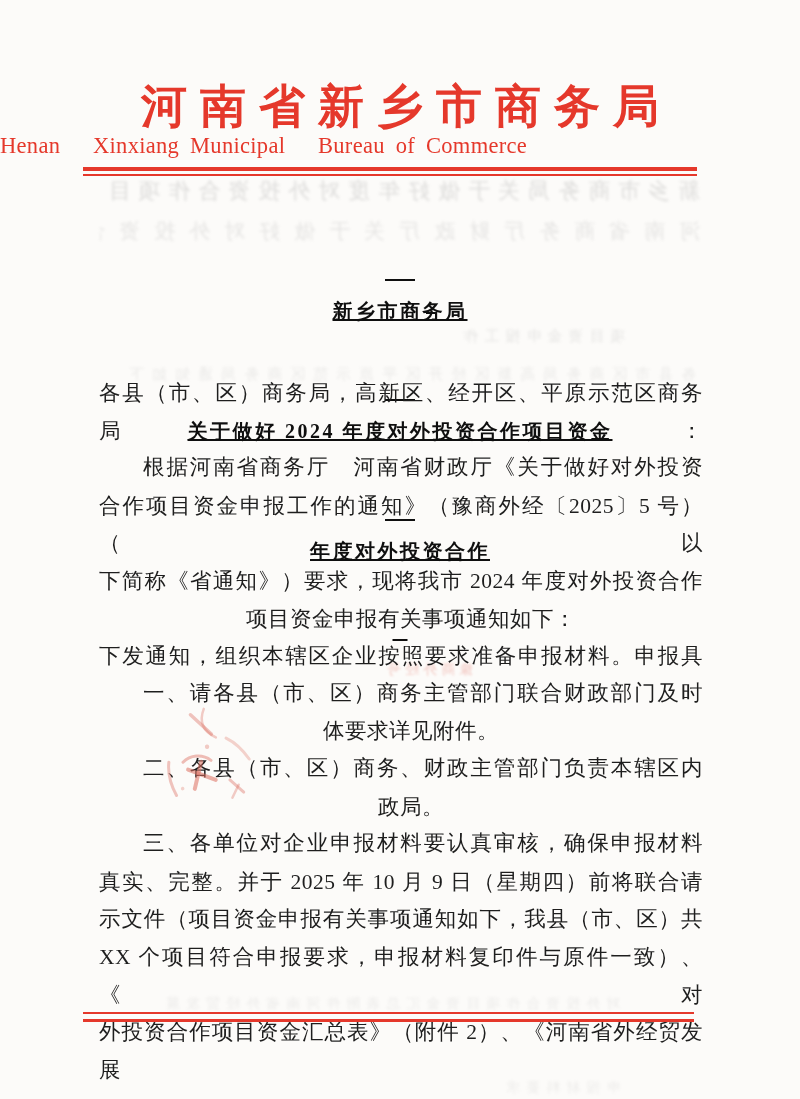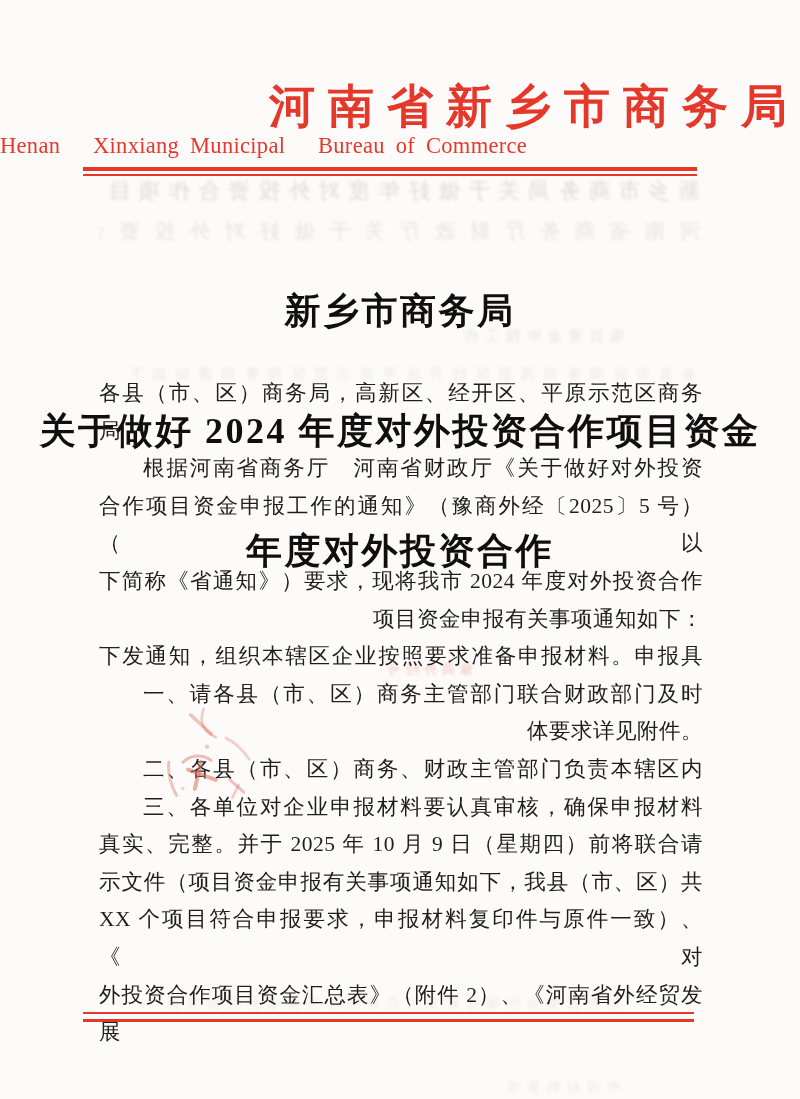--- a/index.html
+++ b/index.html
@@ -7,52 +7,52 @@
     width:800px;height:1099px;
     background:var(--paper,#fcfbf9);
     font-family:"Liberation Serif","DejaVu Serif",serif;
     position:relative;overflow:hidden;
   }
   .page{position:absolute;inset:0;}
 
   
   .letterhead-cn{
     position:absolute;top:82px;left:0;width:100%;
-    text-align:right;font-size:46px;line-height:1.1;
+    text-align:center;font-size:46px;line-height:1.1;
     font-weight:bold;color:var(--red,#e5382b);
     letter-spacing:13px;text-indent:13px;white-space:nowrap;
   }
   .letterhead-en{
     position:absolute;top:134px;left:0;width:100%;
     text-align:left;font-size:22.5px;line-height:1.1;
     color:var(--red,#e5382b);white-space:pre;word-spacing:5px;letter-spacing:.3px;
   }
   .rule{position:absolute;left:83px;width:614px;background:var(--red,#e5382b);}
   .rule-top-thick{top:167px;height:4px;}
   .rule-top-thin{top:173.5px;height:2px;}
   .rule-bottom-thin{top:1012px;height:2px;width:611px;}
   .rule-bottom-thick{top:1018.5px;height:3.5px;width:611px;}
 
   
   .doc-title{
     position:absolute;top:211px;left:0;width:100%;
-    text-align:center;font-size:36px;line-height:40px;
+    text-align:center;font-size:20px;line-height:40px;
     font-weight:bold;color:var(--title-ink,#0f0f0f);
-    letter-spacing:2.5px;white-space:pre;
+    letter-spacing:2.5px;white-space:pre;text-decoration:underline;
   }
 
   
   .body-text{
     position:absolute;top:375px;left:99px;width:604px;
     font-size:21.5px;line-height:37.6px;color:var(--ink,#1e1e1e);
     letter-spacing:.5px;
   }
   .body-text .jl{text-align:justify;text-align-last:justify;}
-  .body-text .ll{text-align:right;margin-left:20px;}
-  .body-text .ind{text-indent:44px;}
+  .body-text .ll{text-align:center;margin-left:20px;}
+  .body-text .ind{text-indent:44px;font-family:Liberation Mono, monospace;}
 
   
   .ghost{
     position:absolute;white-space:nowrap;overflow:hidden;
     color:#8a8a8a;transform:scaleX(-1);filter:blur(1.8px);
     pointer-events:none;line-height:1.2;
   }
   .g1{top:178px;left:100px;width:600px;font-size:22px;letter-spacing:8px;opacity:.28;}
   .g2{top:219px;left:100px;width:600px;font-size:21px;letter-spacing:14px;opacity:.20;}
   .g3{top:327px;left:395px;width:230px;font-size:15px;letter-spacing:6px;opacity:.20;}
@@ -90,20 +90,21 @@
   <div class="body-text" id="body-lines">
       <div class="jl">各县（市、区）商务局，高新区、经开区、平原示范区商务局：</div>
       <div class="jl ind">根据河南省商务厅　河南省财政厅《关于做好对外投资</div>
       <div class="jl">合作项目资金申报工作的通知》（豫商外经〔2025〕5 号）（以</div>
       <div class="jl">下简称《省通知》）要求，现将我市 2024 年度对外投资合作</div>
       <div class="ll">项目资金申报有关事项通知如下：</div>
       <div class="jl">下发通知，组织本辖区企业按照要求准备申报材料。申报具</div>
       <div class="jl ind">一、请各县（市、区）商务主管部门联合财政部门及时</div>
       <div class="ll">体要求详见附件。</div>
       <div class="jl ind">二、各县（市、区）商务、财政主管部门负责本辖区内</div>
+      <div class="ll">政局。</div>
       <div class="jl ind">三、各单位对企业申报材料要认真审核，确保申报材料</div>
       <div class="jl">真实、完整。并于 2025 年 10 月 9 日（星期四）前将联合请</div>
       <div class="jl">示文件（项目资金申报有关事项通知如下，我县（市、区）共</div>
       <div class="jl">XX 个项目符合申报要求，申报材料复印件与原件一致）、《对</div>
       <div class="jl">外投资合作项目资金汇总表》（附件 2）、《河南省外经贸发展</div>
     </div>
 
   <svg class="seal" width="150" height="130" viewBox="0 0 150 130">
     <g transform="rotate(-8 75 65)" fill="none" stroke-linecap="round" style="stroke:var(--seal-red,#dd6f61);">
       <path d="M58 24 L76 46" stroke-width="3.5" opacity="0.40"></path>

